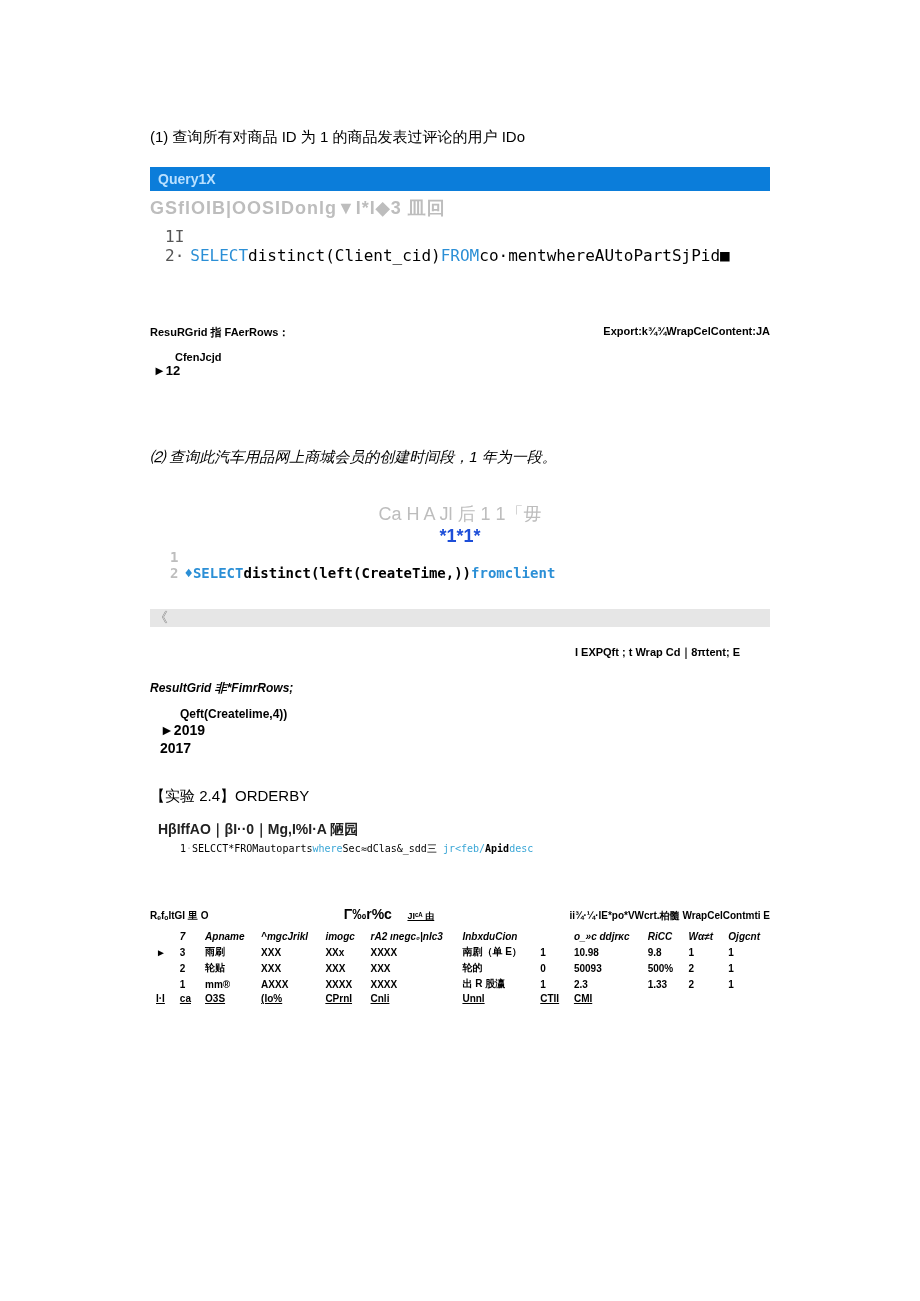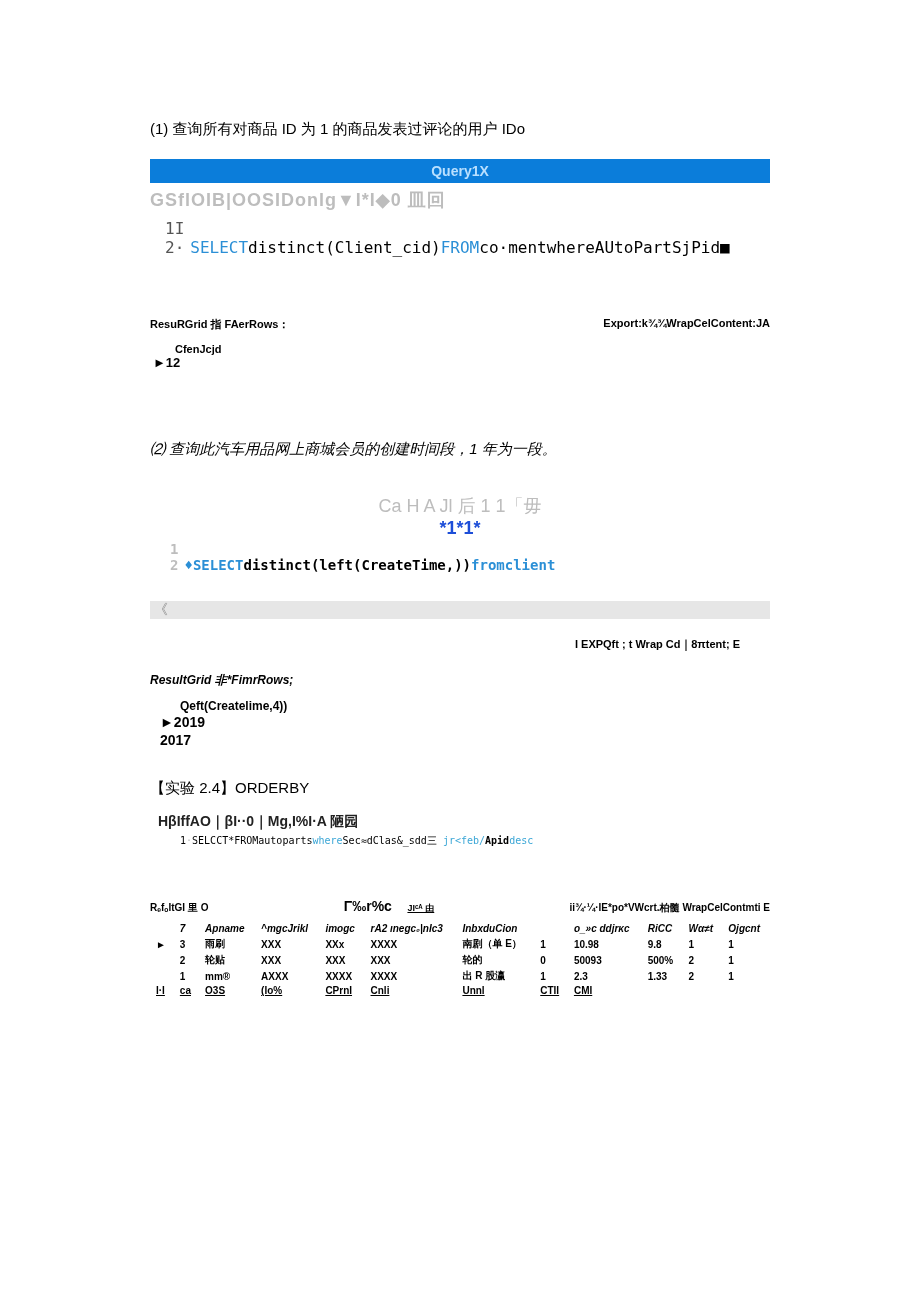--- a/index.html
+++ b/index.html
@@ -5,35 +5,34 @@
   body {
     font-family: Arial, "Microsoft YaHei", sans-serif;
     background: #fff;
     margin: 0;
     padding: 0;
     font-size: 13px;
     color: #000;
   }
   .page {
     width: 920px;
-    margin: 0 auto;
+    margin: 8px auto;
     padding: 100px 150px 100px 150px;
     box-sizing: border-box;
   }
   .q-text {
     font-size: 15px;
     margin: 20px 0;
   }
   .blue-bar {
     background: #0b7dda;
     color: #b9e0ff;
     padding: 4px 8px;
     font-weight: bold;
     font-size: 14px;
-    text-align: center;
   }
   .editor-header {
     color: #bdbdbd;
     font-size: 18px;
     font-weight: bold;
     letter-spacing: 1px;
     padding: 5px 0;
   }
   .sql-block {
     padding: 2px 15px 15px 15px;
@@ -173,21 +172,21 @@
   .small { font-size:9px;}
 </style>
 </head>
 <body>
 
 <div class="page">
 
   <div class="q-text">(1)  查询所有对商品 ID 为 1 的商品发表过评论的用户 IDo</div>
 
   <div class="blue-bar">Query1X</div>
-  <div class="editor-header">GSflOIB|OOSIDonlg▼I*I◆0 皿回</div>
+  <div class="editor-header">GSflOIB|OOSIDonlg▼I*I◆3 皿回</div>
   <div class="sql-block">
     <div class="sql-line"><span class="num">1I</span></div>
     <div class="sql-line"><span class="num">2·</span><span class="kw">SELECT</span><span>distinct(Client_cid)</span><span class="kw">FROM</span><span>co·mentwhereAUtoPartSjPid■</span></div>
   </div>
 
   <div class="section-gap"></div>
 
   <div class="result-meta">
     <span class="left">ResuRGrid 指 FAerRows：</span>
     <span class="right">Export:k¾¾WrapCelContent:JA</span>

